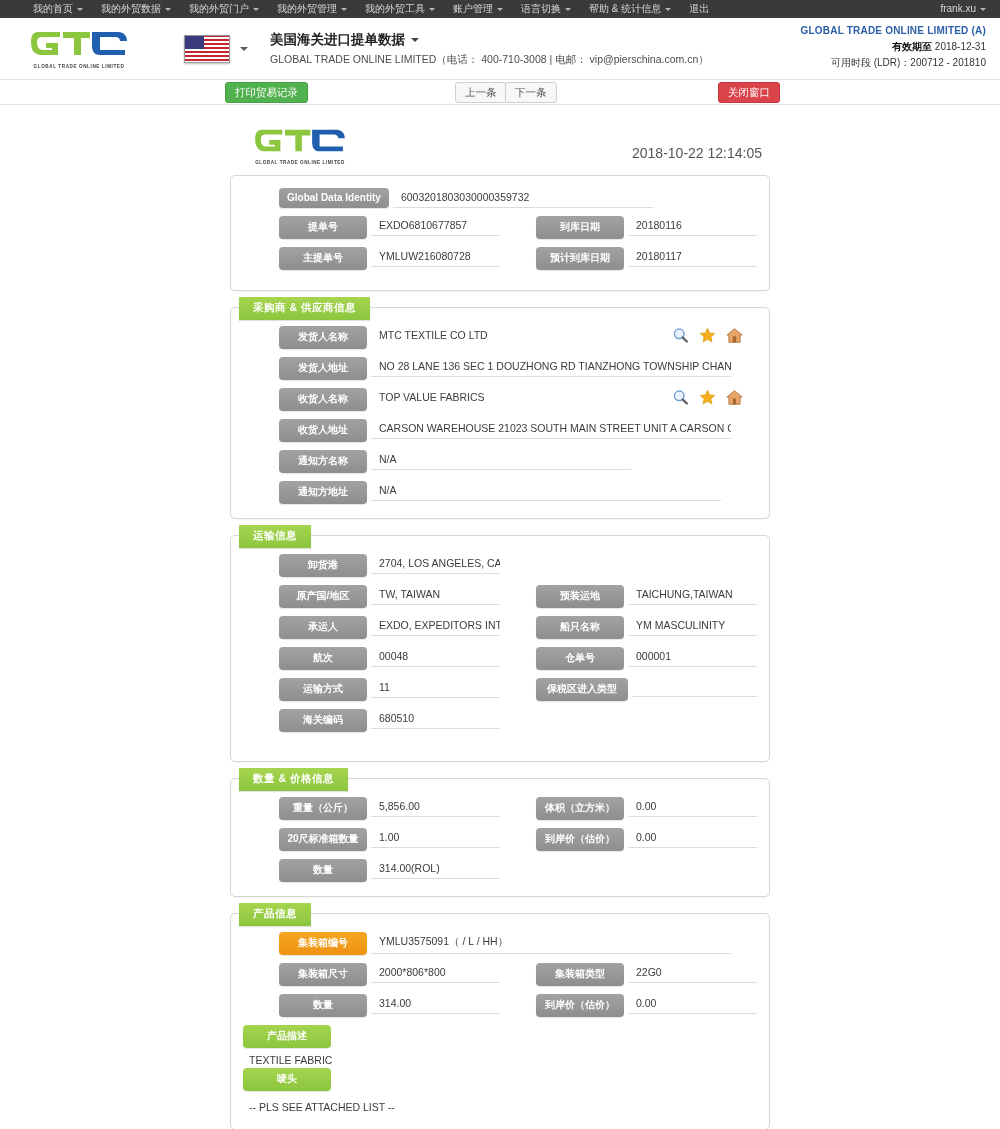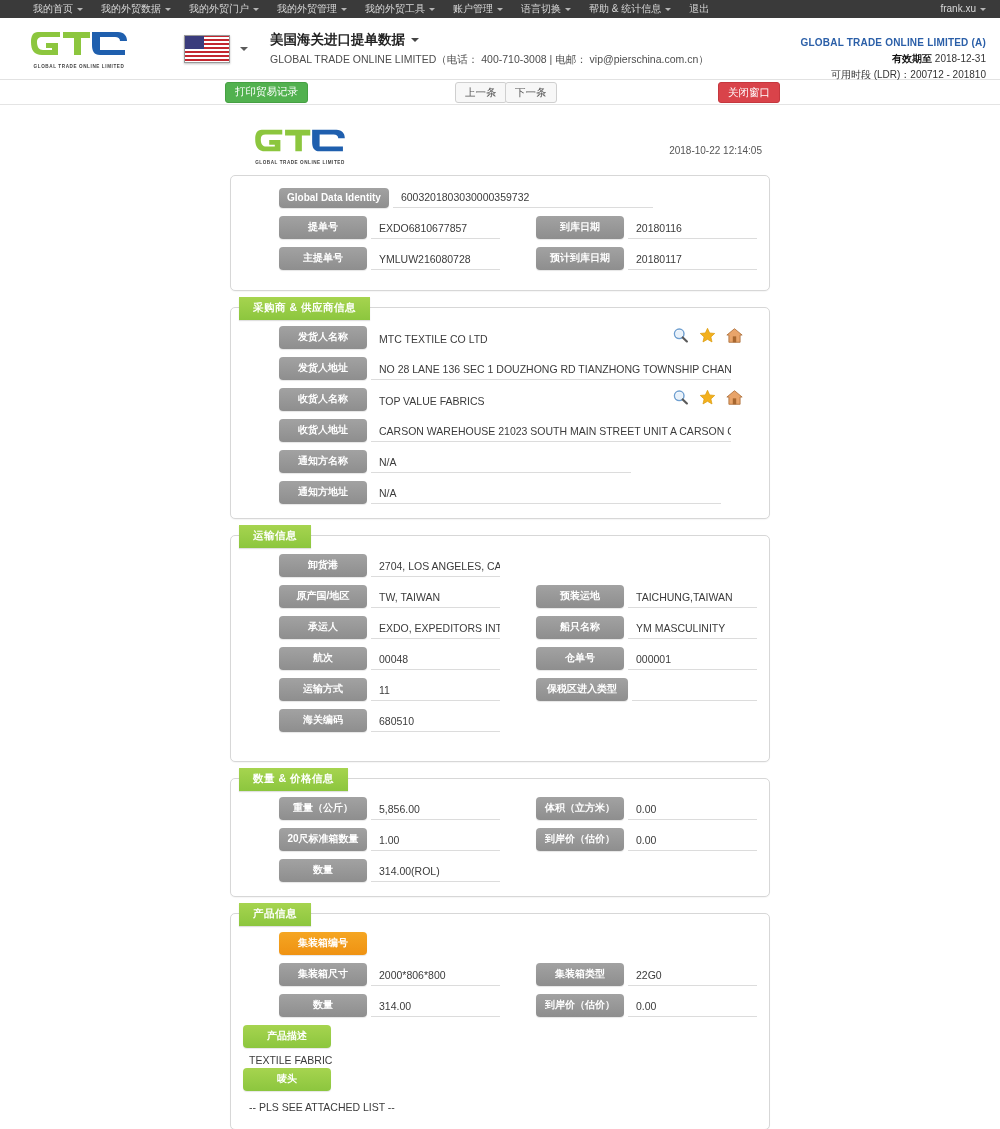--- a/index.html
+++ b/index.html
@@ -99,21 +99,21 @@
   }
   .header-title .tcaret {
     display:inline-block; margin-left:6px;
     border-left: 4px solid transparent;
     border-right: 4px solid transparent;
     border-top: 4px solid #444;
     vertical-align: middle;
   }
   .header-sub { font-size: 10.5px; color: #4d4d4d; margin-top: 4px; }
   .header-right {
-    position: absolute; right: 14px; top: 17px; text-align: right;
+    position: absolute; right: 14px; top: 5px; text-align: right;
     font-size: 10px; line-height: 16px;
   }
   .hr-line1 { color: #2b5fa8; font-weight: bold; letter-spacing: .2px; }
   .hr-line2 { color: #333; }
   .hr-line2 b { color:#111; }
   .hr-line3 { color: #333; }
 
   
   .toolbar {
     height: 25px;
@@ -126,21 +126,20 @@
     font-size: 10.5px;
     padding: 3px 9px 4px;
     border-radius: 3px;
     cursor: pointer;
     line-height: 12px;
     white-space: nowrap;
   }
   .btn-green {
     background: #52b14f; border: 1px solid #46a043; color: #fff;
     left: 225px;
-    font-family: Liberation Serif, serif;
   }
   .btn-grey {
     background: #f7f7f7; border: 1px solid #cfcfcf; color: #555;
   }
   .btn-prev { left: 455px; }
   .btn-next { left: 505px; }
   .btn-red {
     background: #d9434a; border: 1px solid #c5373e; color: #fff;
     left: 718px;
   }
@@ -157,21 +156,21 @@
     padding: 6px 0 0;
   }
   .doc-head {
     display: flex; align-items: flex-start; justify-content: space-between;
     padding: 6px 8px 10px 24px;
   }
   .doc-logo-sub {
     font-size: 4.6px; letter-spacing: .55px; color: #3f3f3f;
     font-weight: bold; text-align: center; margin-top: 1px;
   }
-  .doc-date { font-size: 10px; color: #555; padding-top: 18px; }
+  .doc-date { font-size: 14px; color: #555; padding-top: 18px; }
 
   .panel {
     border: 1px solid #d7d7d7;
     border-radius: 5px;
     background: #fff;
     padding: 10px 12px 12px;
     margin-bottom: 16px;
     position: relative;
     box-shadow: 0 1px 1px rgba(0,0,0,.04);
   }
@@ -188,21 +187,21 @@
     letter-spacing: .5px;
     box-shadow: 0 1px 1px rgba(0,0,0,.12);
   }
   .panel.titled { padding-top: 18px; }
 
   .row {
     display: flex;
     align-items: flex-start;
     margin-bottom: 8px;
   }
-  .cell { display: flex; align-items: flex-end; padding-left: 36px; }
+  .cell { display: flex; align-items: flex-start; padding-left: 36px; }
   .cell.half { width: 50%; }
   .cell.full { width: 100%; }
 
   .lbl {
     flex: 0 0 auto;
     min-width: 88px;
     text-align: center;
     background: linear-gradient(#a2a2a2, #8e8e8e);
     color: #fff;
     font-size: 10px;
@@ -530,20 +529,21 @@
       <div class="cell half"></div>
     </div>
   </div>
 
   <div class="panel titled">
     <div class="panel-title">产品信息</div>
 
     <div class="row">
       <div class="cell full">
         <div class="lbl orange">集装箱编号</div>
+        <div class="val" style="max-width:360px">YMLU3575091（ / L / HH）</div>
       </div>
     </div>
     <div class="row">
       <div class="cell half">
         <div class="lbl">集装箱尺寸</div>
         <div class="val">2000*806*800</div>
       </div>
       <div class="cell half">
         <div class="lbl">集装箱类型</div>
         <div class="val">22G0</div>

